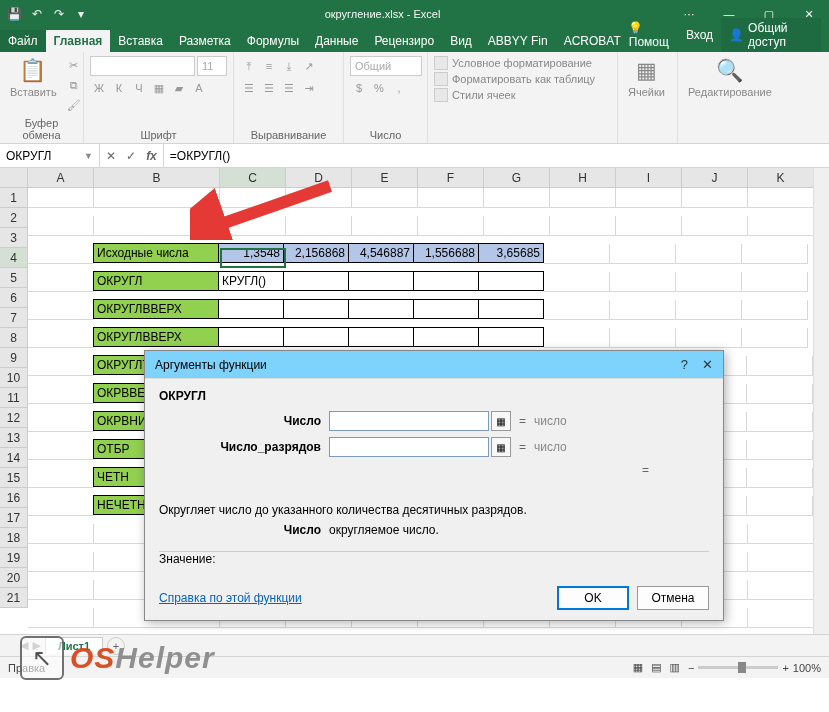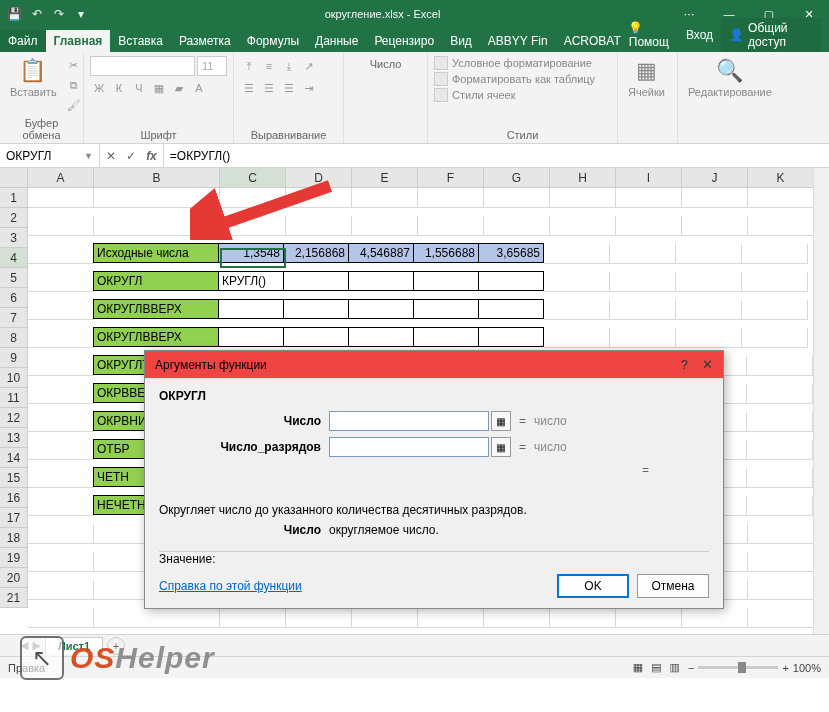--- a/index.html
+++ b/index.html
@@ -62,36 +62,36 @@
 .colB { width: 126px; }
 
 
 .activecell { position: absolute; border: 2px solid #217346; pointer-events: none; }
 
 
 .arrow { position: absolute; pointer-events: none; }
 
 
 .dialog { position: absolute; left: 144px; top: 350px; width: 580px; background: #f0f0f0; border: 1px solid #888; box-shadow: 2px 2px 10px rgba(0,0,0,0.3); font-size: 12px; }
-.dlgtitle { height: 28px; display: flex; align-items: center; padding: 0 10px; justify-content: space-between; background: #ef4444; border-bottom: 1px solid #ddd; }
+.dlgtitle { height: 28px; display: flex; align-items: center; padding: 0 10px; justify-content: space-between; background: #7dd3fc; border-bottom: 1px solid #ddd; }
 .dlgtitle .dt { font-size: 12px; }
 .dlgtitle .dctl { display: flex; gap: 14px; color: #333; font-size: 13px; }
 .dlgbody { padding: 10px 14px; }
 .fname { font-weight: bold; margin-bottom: 8px; }
 .argrow { display: flex; align-items: center; margin-bottom: 6px; }
 .argrow .albl { width: 170px; text-align: right; padding-right: 8px; font-weight: bold; }
 .argrow .ainp { width: 160px; height: 20px; border: 1px solid #7a9ac0; background: #fff; }
 .argrow .aref { width: 20px; height: 20px; border: 1px solid #999; background: #f8f8f8; margin-left: 2px; display: flex; align-items: center; justify-content: center; font-size: 10px; }
 .argrow .aeq { padding: 0 8px; color: #666; }
 .argrow .atype { color: #888; }
 .desc { margin: 26px 0 6px 0; }
 .argdesc { display: flex; margin-bottom: 14px; }
 .argdesc .adl { width: 170px; text-align: right; padding-right: 8px; font-weight: bold; }
 .result { border-top: 1px solid #ccc; margin-top: 8px; }
-.dlgfoot { display: flex; align-items: center; justify-content: space-between; margin-top: 8px; }
+.dlgfoot { display: flex; align-items: center; justify-content: space-between; margin-top: 20px; }
 .helplink { color: #0563c1; text-decoration: underline; cursor: pointer; }
 .dbtns { display: flex; gap: 8px; justify-content: flex-end; }
 .dbtn { width: 72px; height: 24px; border: 1px solid #999; background: #fdfdfd; display: flex; align-items: center; justify-content: center; cursor: pointer; }
 .dbtn.primary { border: 2px solid #0078d7; }
 
 
 .sheettabs { height: 22px; background: #f3f3f3; border-top: 1px solid #d4d4d4; display: flex; align-items: center; font-size: 11px; padding-left: 20px; gap: 4px; }
 .sheettabs .stab { padding: 2px 12px; background: #fff; border: 1px solid #ccc; border-bottom: none; color: #217346; font-weight: 600; }
 .sheettabs .plus { width: 18px; height: 18px; border: 1px solid #ccc; border-radius: 50%; display: flex; align-items: center; justify-content: center; color: #666; }
 
@@ -200,40 +200,49 @@
           <span class="smbtn">☰</span>
           <span class="smbtn">☰</span>
           <span class="smbtn">☰</span>
           <span class="smbtn">⇥</span>
         </div>
       </div>
     </div>
     <div class="glabel">Выравнивание</div>
   </div>
   <div class="rgroup" style="width:84px">
+    <div class="rbody">
+      <div class="ctrlcol" style="width:100%">
+        <div class="fakesel" style="width:72px">Общий</div>
+        <div class="ctrlrow">
+          <span class="smbtn">$</span>
+          <span class="smbtn">%</span>
+          <span class="smbtn">,</span>
+        </div>
+      </div>
+    </div>
     <div class="glabel">Число</div>
   </div>
   <div class="rgroup" style="width:190px">
     <div class="rbody">
       <div class="ctrlcol">
         <div class="styline">
             <span class="sico"></span>
             <span>Условное форматирование</span>
           </div>
         <div class="styline">
             <span class="sico"></span>
             <span>Форматировать как таблицу</span>
           </div>
         <div class="styline">
             <span class="sico"></span>
             <span>Стили ячеек</span>
           </div>
       </div>
     </div>
-    <div class="glabel">Стили</div>
   </div>
   <div class="rgroup" style="width:60px">
     <div class="rbody">
         <div class="bigbtn">
           <span class="ico">▦</span>
           <span>Ячейки</span>
         </div>
       </div>
     <div class="glabel"></div>
   </div>

